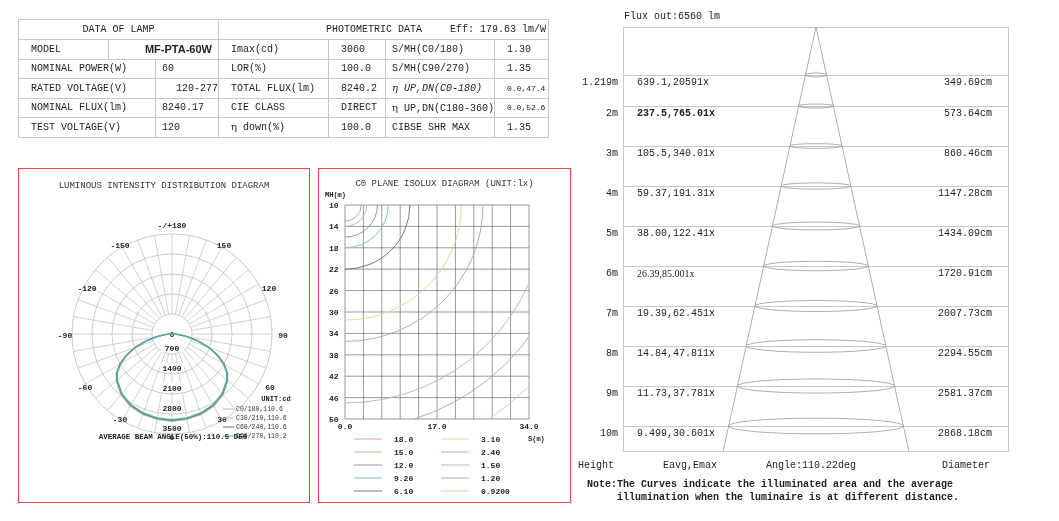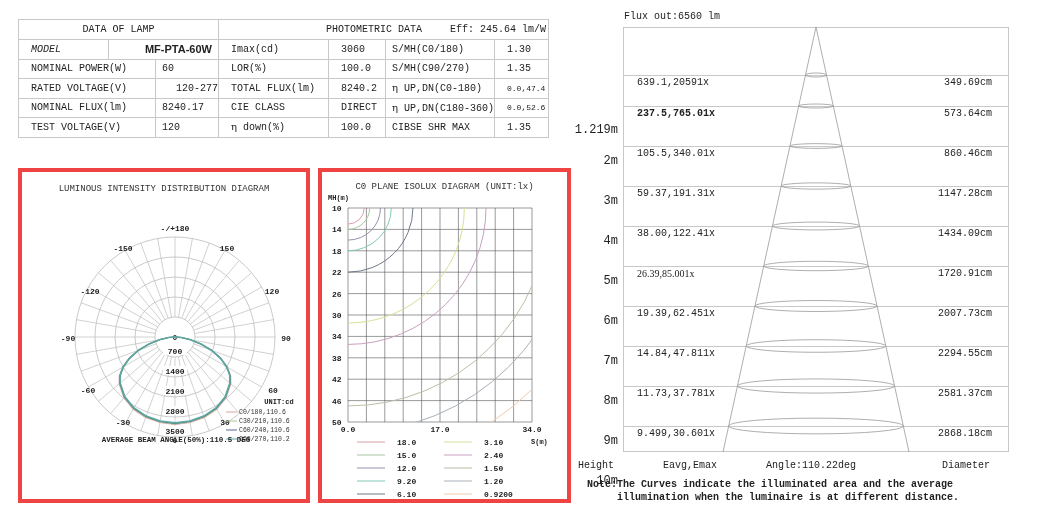--- a/index.html
+++ b/index.html
@@ -9,66 +9,66 @@
   
   .spec-table { position: absolute; left: 18px; top: 19px; width: 531px; border-collapse: collapse; font-size: 10px; }
   .spec-table td { border: 1px solid #c8c8c8; height: 19.5px; padding: 0 0 0 12px; white-space: nowrap; }
   .spec-table .hdr td { height: 20px; }
   .spec-table .c-center { text-align: center; padding: 0; }
   .spec-table .small { font-size: 8px; }
   .spec-table .bold { font-weight: bold; font-family: "Liberation Sans", sans-serif; font-size: 11px; }
   .eta { font-family: "DejaVu Serif", serif; font-size: 10px; }
 
   
-  .panel { position: absolute; border: 4px solid #ef4444; background: #fff; }
+  .panel { position: absolute; border: 1px solid #ef4444; background: #fff; }
   .panel-title { position: absolute; left: 0; right: 0; text-align: center; font-size: 9px; color: #333; }
 
   svg text { font-family: "Liberation Mono", "DejaVu Sans Mono", monospace; }
   .flux-out { position: absolute; left: 54px; top: 11px; font-size: 10px; }
   .cone-frame { position: absolute; left: 623px; top: 27px; width: 386px; height: 425px; border: 1px solid #c8c8c8; }
   .row-line { position: absolute; left: 623px; width: 386px; height: 0; border-top: 1px solid #c8c8c8; }
-  .hlabel { position: absolute; width: 45px; text-align: right; font-size: 12px; margin-top: 46px; }
+  .hlabel { position: absolute; width: 45px; text-align: right; font-size: 10px; }
   .evals { position: absolute; left: 637px; font-size: 10px; }
   .diam { position: absolute; right: 67px; font-size: 10px; text-align: right; }
   .foot { position: absolute; top: 460px; font-size: 10px; }
   .note { position: absolute; left: 587px; top: 478px; font-size: 10px; font-weight: bold; line-height: 13px; white-space: pre; }
 </style>
 </head>
 <body>
 
 <table class="spec-table">
   <tbody>
       <tr class="hdr">
     <td colspan="3" class="c-center">DATA OF LAMP</td>
     <td colspan="4" style="padding-left:0;">
-      <span style="display:inline-block;width:107px;"></span><span>PHOTOMETRIC DATA</span><span style="display:inline-block;width:28px;"></span><span>Eff: 245.64 lm/W</span>
+      <span style="display:inline-block;width:107px;"></span><span>PHOTOMETRIC DATA</span><span style="display:inline-block;width:28px;"></span><span>Eff: 179.63 lm/W</span>
     </td>
   </tr>
   <tr>
-    <td style="width:90px;font-style:italic;">MODEL</td>
+    <td style="width:90px;">MODEL</td>
     <td colspan="2" style="text-align:right;padding-right:6px;" class="bold">MF-PTA-60W</td>
     <td style="width:110px;">Imax(cd)</td>
     <td style="width:57px;">3060</td>
     <td style="width:109px;padding-left:6px;">S/MH(C0/180)</td>
     <td style="width:54px;">1.30</td>
   </tr>
   <tr>
     <td colspan="2" style="width:118px;">NOMINAL POWER(W)</td>
     <td style="width:60px;padding-left:6px;">60</td>
     <td>LOR(%)</td>
     <td>100.0</td>
     <td style="padding-left:6px;">S/MH(C90/270)</td>
     <td>1.35</td>
   </tr>
   <tr>
     <td colspan="2">RATED VOLTAGE(V)</td>
     <td style="padding-left:20px;">120-277</td>
     <td>TOTAL FLUX(lm)</td>
     <td>8240.2</td>
-    <td style="padding-left:6px;"><span class="eta">η</span> <span>UP,DN(C0-180)</span></td>
+    <td style="padding-left:6px;font-style:italic;"><span class="eta">η</span> <span>UP,DN(C0-180)</span></td>
     <td class="small">0.0,47.4</td>
   </tr>
   <tr>
     <td colspan="2">NOMINAL FLUX(lm)</td>
     <td style="padding-left:6px;margin-left:16px;">8240.17</td>
     <td>CIE CLASS</td>
     <td>DIRECT</td>
     <td style="padding-left:6px;"><span class="eta">η</span> <span>UP,DN(C180-360)</span></td>
     <td class="small">0.0,52.6</td>
   </tr>

